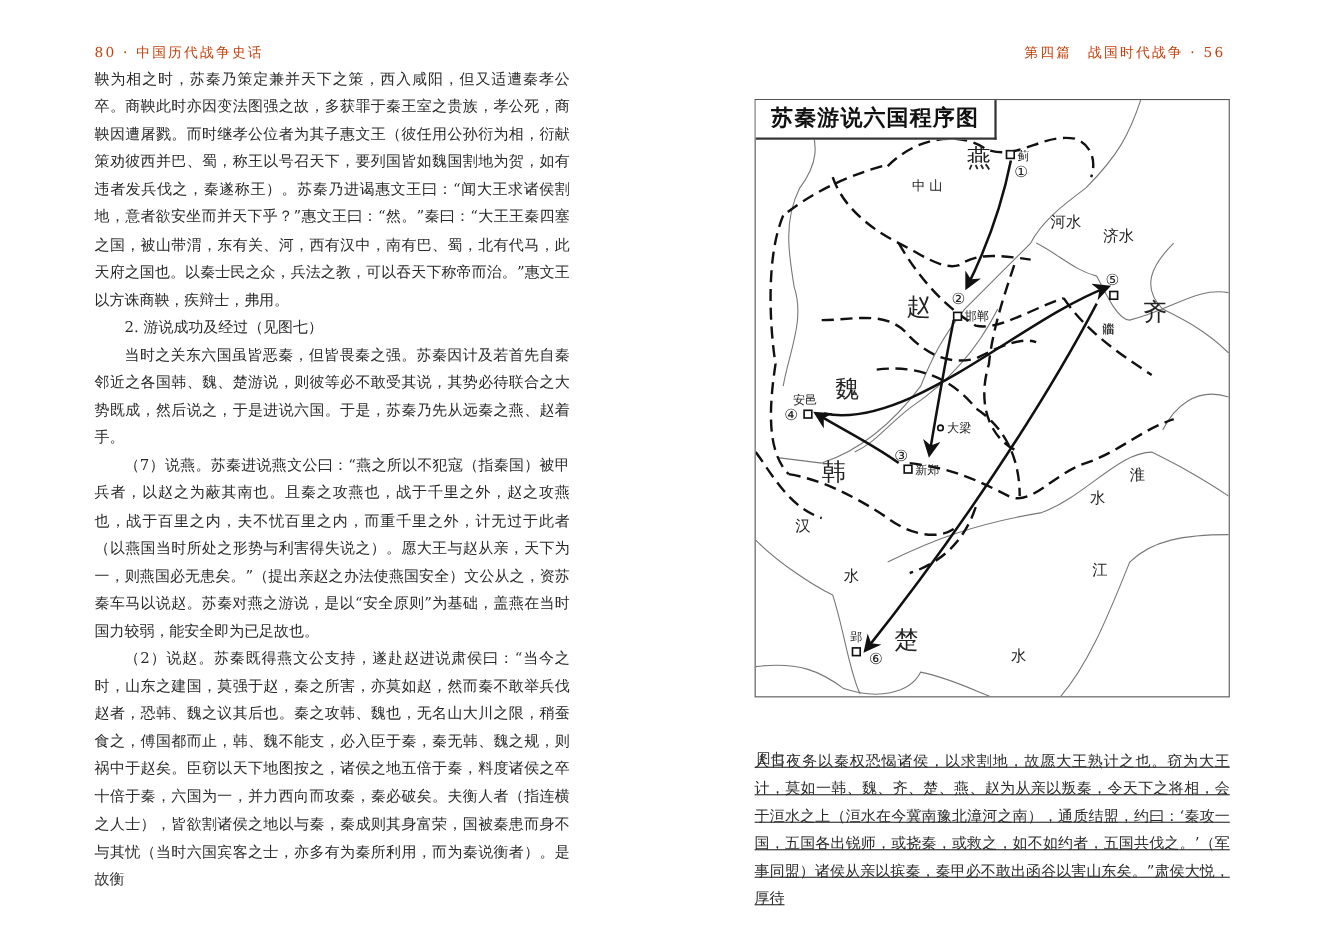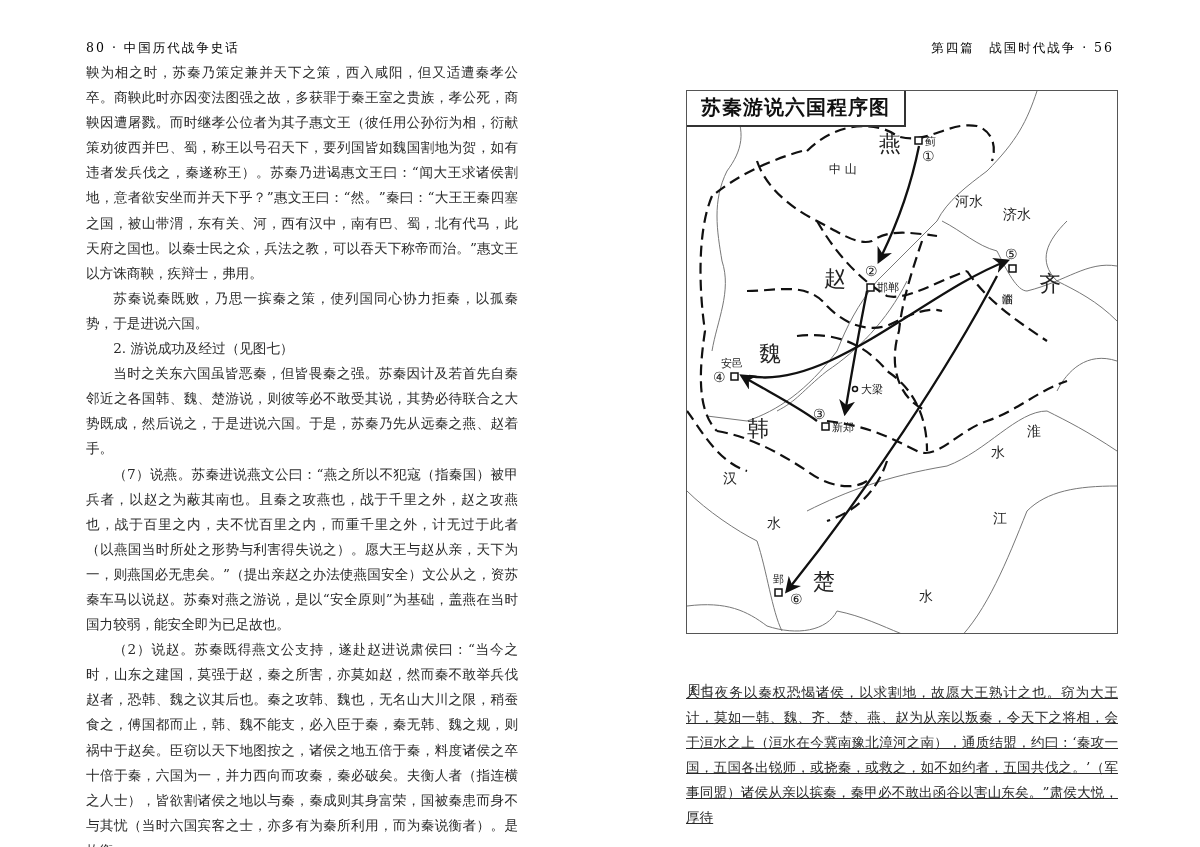--- a/index.html
+++ b/index.html
@@ -1,42 +1,41 @@
 <!DOCTYPE html>
 <html><head>
 <meta charset="utf-8">
 <style>
   html, body { margin:0; padding:0; background:#ffffff; }
   body { width:1200px; height:847px; position:relative; overflow:hidden;
          font-family:"DejaVu Serif","Liberation Serif",serif; color:#222; }
   .page { position:absolute; top:0; height:847px; }
   .page-left { left:0; width:600px; }
   .page-right { left:600px; width:600px; }
-  .running-head { position:absolute; top:40px; font-size:12.5px; letter-spacing:2px; color:#000000; }
+  .running-head { position:absolute; top:40px; font-size:12.5px; letter-spacing:2px; color:#c2410c; }
   .page-left .running-head { left:86px; }
   .page-right .running-head { right:86px; }
   .body-text { position:absolute; font-size:13.6px; line-height:25.1px; color:#2a2a2a; text-align:justify; }
   .page-left .body-text { left:86px; top:60px; width:432px; }
   .page-right .body-text { left:86px; top:680px; width:432px;text-decoration:underline; }
   .para { margin:0; }
   .para.indent { text-indent:2em; }
   .map-frame { position:absolute; left:86px; top:90px; width:430px; height:542px; border:1px solid #555; background:#fff;text-decoration:underline; }
   .map-title { position:absolute; left:0; top:0; padding:3px 14px 4px 14px; border-right:2px solid #333; border-bottom:2px solid #333;
                font-size:20px; font-weight:bold; letter-spacing:1px; color:#111; background:#fff; z-index:2; }
   .fig-caption { position:absolute; left:88px; top:641px; font-size:12.5px; color:#333;margin-top:41px; }
   svg text { font-family:"DejaVu Serif","Liberation Serif",serif; fill:#222; }
 </style>
 </head>
 <body>
 
 <div class="page page-left">
   <div class="running-head">80 · 中国历代战争史话</div>
   <div class="body-text">
     <p class="para">鞅为相之时，苏秦乃策定兼并天下之策，西入咸阳，但又适遭秦孝公卒。商鞅此时亦因变法图强之故，多获罪于秦王室之贵族，孝公死，商鞅因遭屠戮。而时继孝公位者为其子惠文王（彼任用公孙衍为相，衍献策劝彼西并巴、蜀，称王以号召天下，要列国皆如魏国割地为贺，如有违者发兵伐之，秦遂称王）。苏秦乃进谒惠文王曰：“闻大王求诸侯割地，意者欲安坐而并天下乎？”惠文王曰：“然。”秦曰：“大王王秦四塞之国，被山带渭，东有关、河，西有汉中，南有巴、蜀，北有代马，此天府之国也。以秦士民之众，兵法之教，可以吞天下称帝而治。”惠文王以方诛商鞅，疾辩士，弗用。</p>
-    <p class="para indent">苏秦说秦既败，乃思一摈秦之策，使列国同心协力拒秦，以孤秦势，于是进说六国。</p>
     <p class="para indent">2. 游说成功及经过（见图七）</p>
     <p class="para indent">当时之关东六国虽皆恶秦，但皆畏秦之强。苏秦因计及若首先自秦邻近之各国韩、魏、楚游说，则彼等必不敢受其说，其势必待联合之大势既成，然后说之，于是进说六国。于是，苏秦乃先从远秦之燕、赵着手。</p>
     <p class="para indent">（7）说燕。苏秦进说燕文公曰：“燕之所以不犯寇（指秦国）被甲兵者，以赵之为蔽其南也。且秦之攻燕也，战于千里之外，赵之攻燕也，战于百里之内，夫不忧百里之内，而重千里之外，计无过于此者（以燕国当时所处之形势与利害得失说之）。愿大王与赵从亲，天下为一，则燕国必无患矣。”（提出亲赵之办法使燕国安全）文公从之，资苏秦车马以说赵。苏秦对燕之游说，是以“安全原则”为基础，盖燕在当时国力较弱，能安全即为已足故也。</p>
     <p class="para indent">（2）说赵。苏秦既得燕文公支持，遂赴赵进说肃侯曰：“当今之时，山东之建国，莫强于赵，秦之所害，亦莫如赵，然而秦不敢举兵伐赵者，恐韩、魏之议其后也。秦之攻韩、魏也，无名山大川之限，稍蚕食之，傅国都而止，韩、魏不能支，必入臣于秦，秦无韩、魏之规，则祸中于赵矣。臣窃以天下地图按之，诸侯之地五倍于秦，料度诸侯之卒十倍于秦，六国为一，并力西向而攻秦，秦必破矣。夫衡人者（指连横之人士），皆欲割诸侯之地以与秦，秦成则其身富荣，国被秦患而身不与其忧（当时六国宾客之士，亦多有为秦所利用，而为秦说衡者）。是故衡</p>
   </div>
 </div>
 
 <div class="page page-right">
   <div class="running-head">第四篇　战国时代战争 · 56</div>
 

